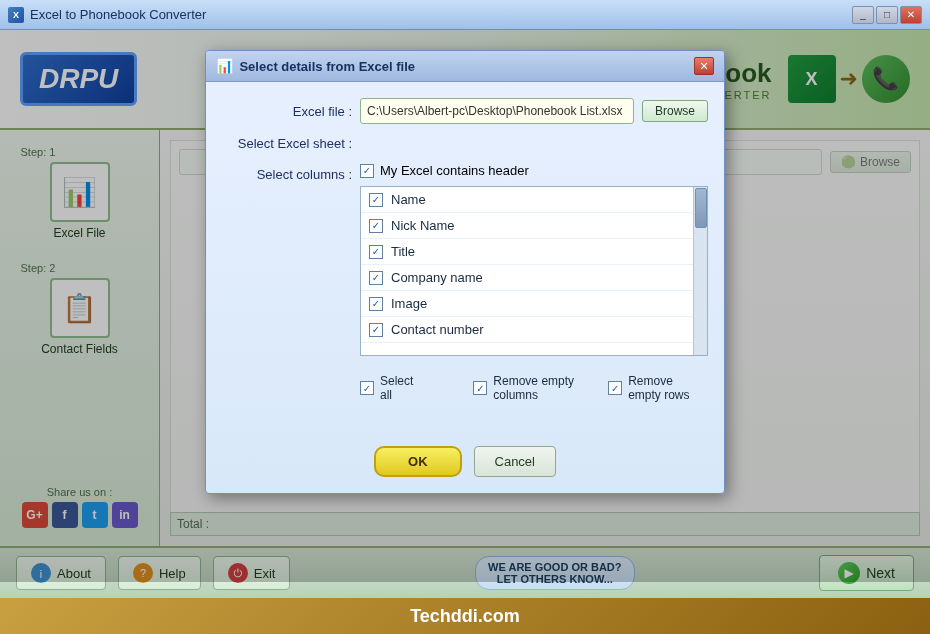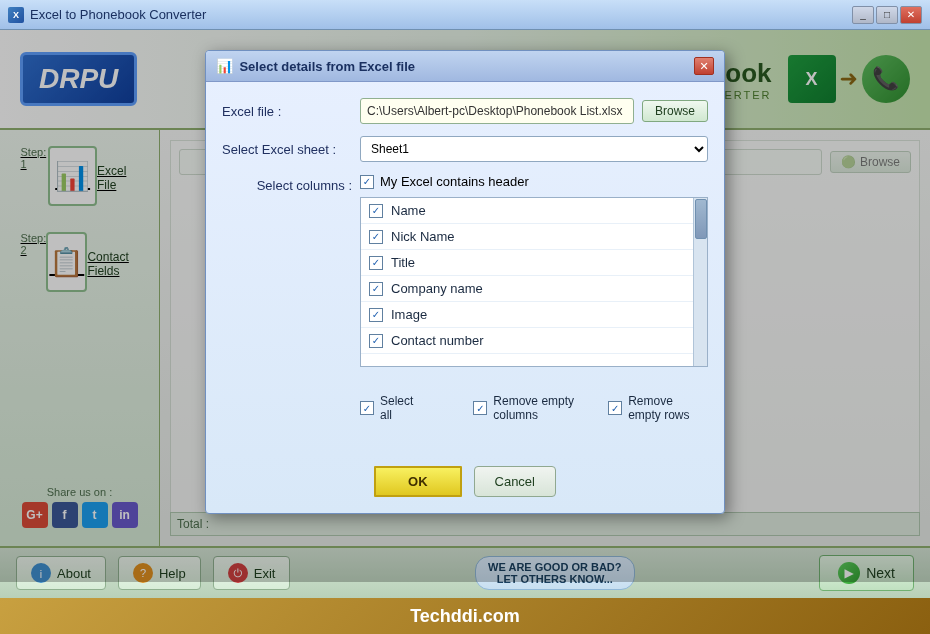--- a/index.html
+++ b/index.html
@@ -120,25 +120,24 @@
       border-right: 1px solid #90b070;
       padding: 10px 0;
       display: flex;
       flex-direction: column;
       align-items: center;
       gap: 10px;
     }
     .step-item {
       width: 130px;
       display: flex;
-      flex-direction: row;
+      flex-direction: column;
       align-items: center;
       padding: 6px;
       cursor: pointer;
-      text-decoration: underline;
     }
     .step-label { font-size: 11px; color: #507050; margin-bottom: 4px; align-self: flex-start; }
     .step-icon-box {
       width: 60px; height: 60px;
       border: 2px solid #90c090;
       border-radius: 4px;
       background: white;
       display: flex; align-items: center; justify-content: center;
       font-size: 28px;
       margin-bottom: 4px;
@@ -329,20 +328,21 @@
     .form-row {
       display: flex;
       align-items: center;
       margin-bottom: 12px;
       gap: 8px;
     }
     .form-label {
       width: 130px;
       font-size: 13px;
       color: #203060;
+      text-align: right;
       flex-shrink: 0;
     }
     .file-input {
       flex: 1;
       height: 26px;
       border: 1px solid #90b090;
       border-radius: 3px;
       padding: 0 6px;
       background: #fffff0;
       font-size: 12px;
@@ -427,36 +427,36 @@
       background: linear-gradient(to bottom, #a0b8d0, #8098b8);
       border: 1px solid #7090b0;
       margin: 1px;
       border-radius: 2px;
     }
 
     .bottom-checks {
       display: flex;
       align-items: center;
       gap: 20px;
-      margin-top: 21px;
+      margin-top: 12px;
       padding: 6px 0;
     }
     .check-label { font-size: 12px; color: #1a2a40; }
 
     .modal-footer {
       display: flex;
       justify-content: center;
       gap: 12px;
       padding: 10px 16px 16px;
     }
     .ok-btn {
       padding: 6px 32px;
       background: linear-gradient(to bottom, #f8f060, #e0c820);
       border: 2px solid #c0a010;
-      border-radius: 1px;
+      border-radius: 10px;
       cursor: pointer;
       font-size: 13px;
       font-weight: 600;
       color: #403000;
     }
     .cancel-btn {
       padding: 6px 20px;
       background: linear-gradient(to bottom, #f0f4f0, #d8e4d8);
       border: 1px solid #90a890;
       border-radius: 4px;
@@ -582,23 +582,20 @@
     <div class="modal-body">
 
       <div class="form-row">
         <span class="form-label">Excel file :</span>
         <input class="file-input" type="text" value="C:\Users\Albert-pc\Desktop\Phonebook List.xlsx" style="">
         <button class="browse-modal-btn">Browse</button>
       </div>
 
       <div class="form-row">
         <span class="form-label">Select Excel sheet :</span>
-        <select class="sheet-select">
-          <option>Sheet1</option>
-        </select>
       </div>
 
       <div class="form-row" style="align-items: flex-start;">
         <span class="columns-label">Select  columns :</span>
         <div class="columns-section">
 
           <div class="header-check-row">
             <div class="checkbox checked"></div>
             <span>My Excel contains header</span>
           </div>

